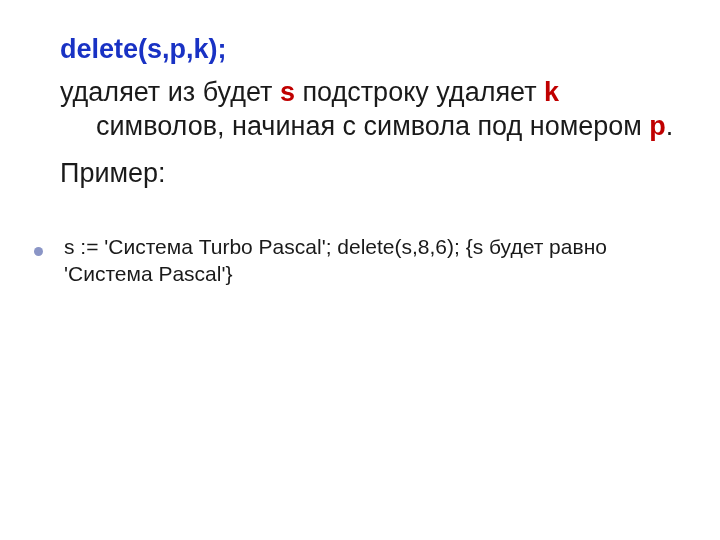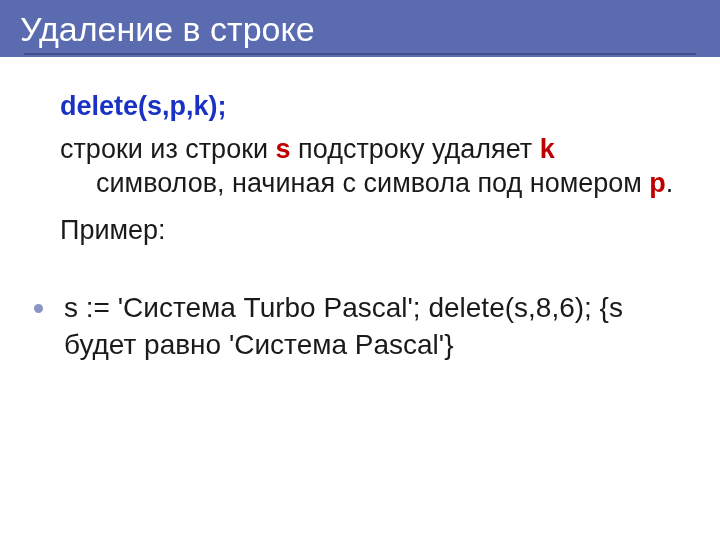--- a/index.html
+++ b/index.html
@@ -56,21 +56,21 @@
   }
   ul.example {
     list-style: none;
     padding: 0;
     margin: 0;
   }
   ul.example li {
     position: relative;
     padding-left: 4px;
     margin-left: -22px;
-    font-size: 28px;
+    font-size: 21px;
     line-height: 1.3;
     margin-top: 43px;
   }
   ul.example li::before {
     content: "";
     position: absolute;
     left: -4px;
     top: 14px;
     width: 9px;
     height: 9px;
@@ -80,29 +80,28 @@
   ul.example li .item-text {
     display: block;
     padding-left: 22px;
   }
 </style>
 </head>
 <body>
 
 <div class="slide">
 
-  <div class="title-bar">Удаление в строке</div>
   <div class="title-underline"></div>
 
   <div class="body">
 
     <div class="signature">delete(s,p,k);</div>
 
     <div class="desc">
-      <span>строки из строки </span><span class="v-s">s</span><span> подстроку удаляет </span><span class="v-k">k</span><span> символов, начиная с символа под номером </span><span class="v-p">p</span><span>.</span>
+      <span>удаляет из будет </span><span class="v-s">s</span><span> подстроку удаляет </span><span class="v-k">k</span><span> символов, начиная с символа под номером </span><span class="v-p">p</span><span>.</span>
     </div>
 
     <div class="example-label">Пример:</div>
 
     <ul class="example">
       <li>
         <span class="item-text">s := 'Система Turbo Pascal'; delete(s,8,6); {s будет равно 'Система Pascal'}</span>
       </li>
     </ul>
 

